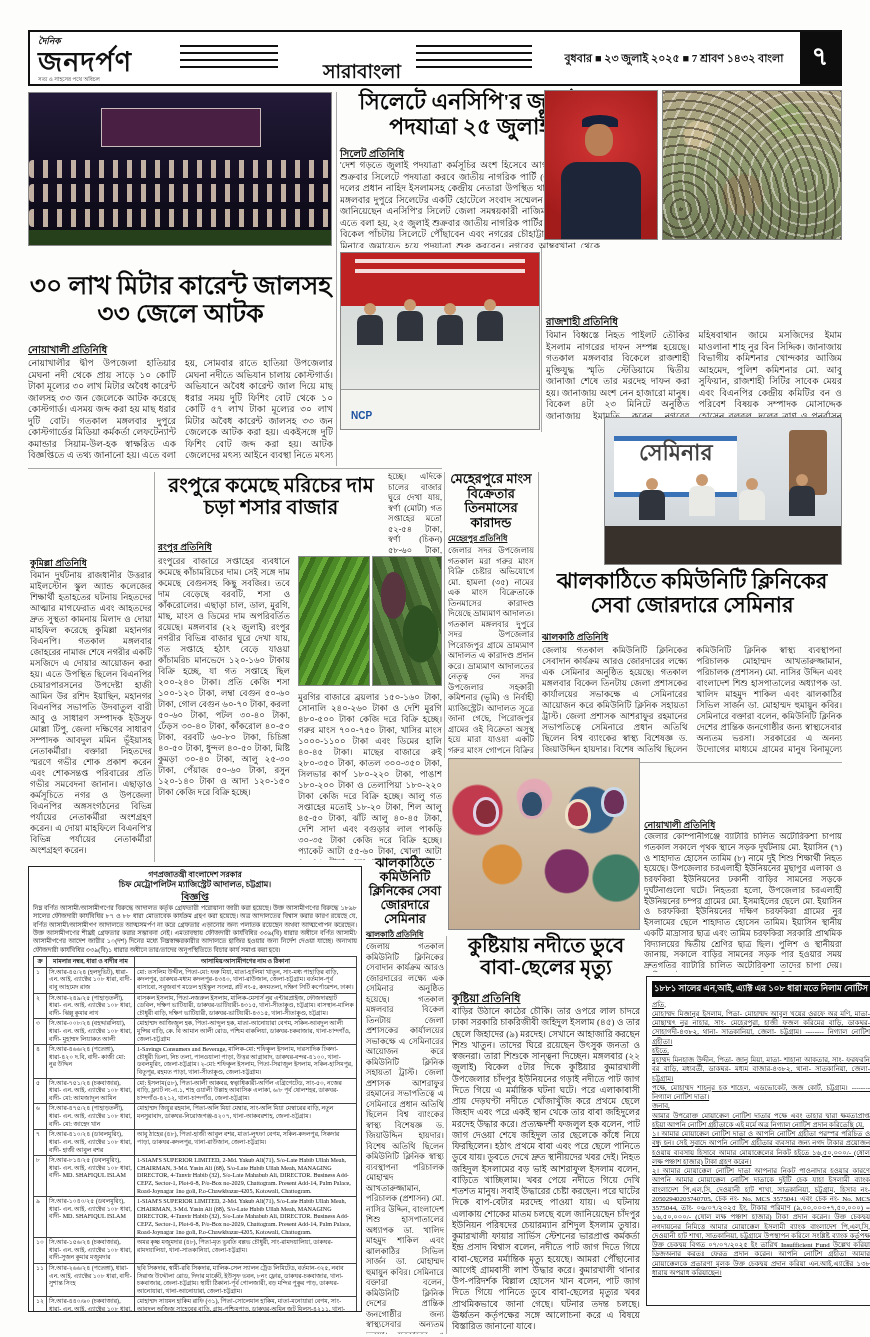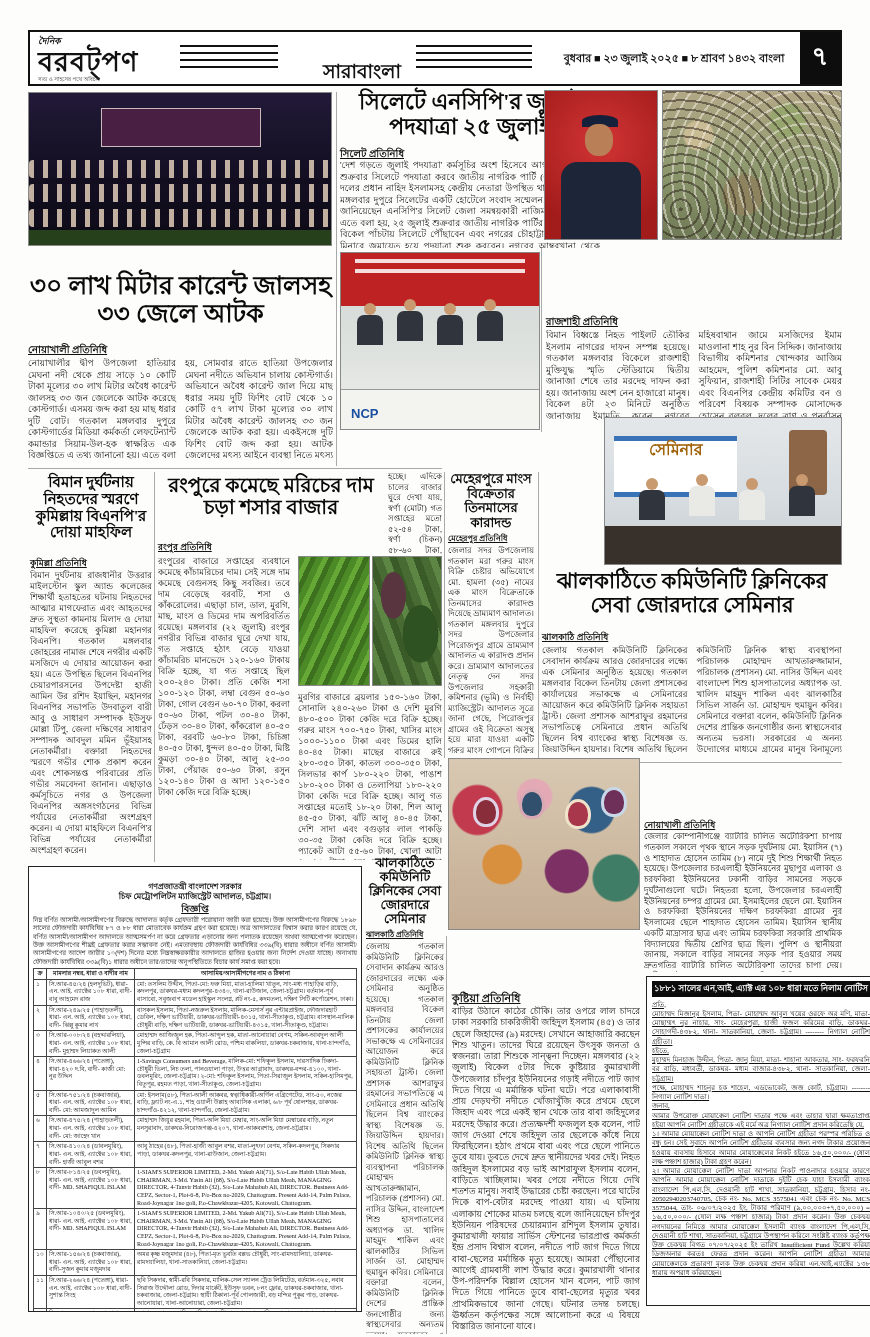--- a/index.html
+++ b/index.html
@@ -40,61 +40,61 @@
      radial-gradient(circle at 70% 20%,#97a56f 0 10%,transparent 11%),
      radial-gradient(circle at 45% 70%,#8d845f 0 14%,transparent 15%),
      linear-gradient(180deg,#b3a887 0%,#8f9a70 50%,#6f7a56 100%);}
   .specks{position:absolute;inset:0;background:
      repeating-radial-gradient(circle at 10% 80%,rgba(50,40,30,.55) 0 2px,transparent 2px 9px),
      repeating-radial-gradient(circle at 80% 60%,rgba(245,240,230,.5) 0 2px,transparent 2px 11px);}
   #photo-seminar{background:linear-gradient(180deg,#e3e7ea 0%,#d7dce0 55%,#c9ced2 100%);}
   #photo-seminar .wood{position:absolute;right:6%;top:8%;width:16%;height:45%;background:#8d6647;border-radius:4px;}
   #photo-seminar .bannerw{position:absolute;left:4%;top:12%;width:52%;height:42%;background:#fff;
       border-top:5px solid #3a72b8;border-bottom:5px solid #3a72b8;box-sizing:border-box;text-align:center;}
-  #photo-seminar .bannerw span{font-weight:900;font-size:16px;color:#a16207;line-height:1.1;font-family:Liberation Serif, serif;}
+  #photo-seminar .bannerw span{font-weight:900;font-size:22px;color:#404040;line-height:1.1;font-family:Liberation Serif, serif;}
   #photo-seminar .desk{position:absolute;bottom:0;left:0;width:100%;height:26%;background:#38302a;}
   #photo-veg1{background:repeating-linear-gradient(115deg,#4c8a28 0 6px,#66a836 6px 11px,#3c701e 11px 16px);}
   #photo-veg2{background:
      radial-gradient(ellipse at 30% 30%,#59353f 0 18%,transparent 19%),
      radial-gradient(ellipse at 70% 60%,#2f5222 0 26%,transparent 27%),
      repeating-linear-gradient(70deg,#476b33 0 8px,#5d8544 8px 15px,#3a5a28 15px 22px);}
   #photo-women{background:
      radial-gradient(circle at 15% 30%,#c23a4e 0 12%,transparent 13%),
      radial-gradient(circle at 45% 22%,#e3aab6 0 10%,transparent 11%),
      radial-gradient(circle at 75% 30%,#345f86 0 12%,transparent 13%),
      radial-gradient(circle at 28% 62%,#d9903e 0 11%,transparent 12%),
      radial-gradient(circle at 62% 66%,#7c3064 0 13%,transparent 14%),
      radial-gradient(circle at 88% 70%,#3f7d66 0 11%,transparent 12%),
      linear-gradient(180deg,#d9c9b2 0%,#c4ad93 100%);}
   .hijab{position:absolute;width:20px;height:24px;border-radius:50% 50% 45% 45%;background:#8a2d3b;border:3px solid #e0d3e8;}
   
-  #court{border:1.5px solid #222;background:#fff;box-sizing:border-box;padding:15px 4px;font-size:6.4px;line-height:1.3;}
+  #court{border:1.5px solid #222;background:#fff;box-sizing:border-box;padding:3px 4px;font-size:6.4px;line-height:1.3;}
   #court .c{text-align:center;font-weight:700;}
   #court table{width:100%;border-collapse:collapse;table-layout:fixed;margin-top:2px;}
   #court th,#court td{border:1px solid #444;padding:1px 2px;font-size:6.1px;line-height:1.25;vertical-align:top;text-align:left;word-wrap:break-word;}
   #court th{text-align:center;font-weight:700;}
   
   #auction{border:1.5px solid #222;background:#fff;box-sizing:border-box;padding:4px 5px;font-size:6.9px;line-height:1.34;text-align:justify;overflow:hidden;}
   #auction .bar{background:#0b0b0b;color:#fff;font-weight:700;text-align:center;font-size:8.6px;padding:2px 0;margin-bottom:3px;}
 </style>
 </head>
 <body>
 
 <div id="page">
 
   <div class="abs" id="header">
     <div class="abs" style="left:8px;top:2px;">
       <div style="font-size:9px;font-weight:700;font-style:italic;">দৈনিক</div>
-      <div style="font-size:27px;font-weight:900;line-height:1;letter-spacing:1px;">বরবট্পণ</div>
+      <div style="font-size:27px;font-weight:900;line-height:1;letter-spacing:1px;">জনদর্পণ</div>
       <div style="font-size:5.5px;color:#333;">সত্য ও সাহসের পথে অবিচল</div>
     </div>
     <div class="abs lines" style="left:150px;top:13px;width:98px;height:26px;"></div>
     <div class="abs" style="left:272px;top:25px;width:120px;text-align:center;font-size:19px;font-weight:700;">সারাবাংলা</div>
     <div class="abs lines" style="left:386px;top:13px;width:116px;height:26px;"></div>
-    <div class="abs" style="left:522px;top:18px;width:244px;font-size:11px;font-weight:700;text-align:center;">বুধবার ■ ২৩ জুলাই ২০২৫ ■ ৮ শ্রাবণ ১৪৩২ বাংলা</div>
+    <div class="abs" style="left:522px;top:18px;width:244px;font-size:11px;font-weight:700;text-align:center;">বুধবার ■ ২৩ জুলাই ২০২৫ ■ 7 শ্রাবণ ১৪৩২ বাংলা</div>
     <div id="pagebox">
       <span>৭</span>
     </div>
   </div>
 
   <div class="abs photo" id="photo-night" style="left:28px;top:92px;width:304px;height:154px;">
     <div class="banner"></div>
     <div class="heads" style="top:44%;"></div>
     <div class="heads" style="top:60%;"></div>
     <div class="heads" style="top:76%;"></div>
@@ -115,21 +115,21 @@
     <div class="figure" style="left:56px;top:58px;">
         <b></b>
       </div>
     <div class="figure" style="left:96px;top:62px;">
         <b></b>
       </div>
     <div class="figure" style="left:136px;top:58px;">
         <b></b>
       </div>
     <div class="table"></div>
-    <div class="abs" style="left:10px;bottom:8px;font-family:'Liberation Sans',sans-serif;font-weight:900;font-size:13px;color:#1a4fa0;">NCP</div>
+    <div class="abs" style="left:10px;bottom:8px;font-family:'Liberation Sans',sans-serif;font-weight:900;font-size:10px;color:#1a4fa0;">NCP</div>
   </div>
 
   <div class="abs photo" id="photo-pilot" style="left:544px;top:90px;width:114px;height:150px;">
     <div class="cap"></div>
     <div class="head"></div>
     <div class="torso"></div>
   </div>
   <div class="abs photo" id="photo-crowd1" style="left:662px;top:90px;width:180px;height:150px;">
     <div class="specks"></div>
   </div>
@@ -138,21 +138,20 @@
   <div class="abs body cols2" style="left:546px;top:330px;width:296px;height:102px;">বিমান বিধ্বস্তে নিহত পাইলট তৌকির ইসলাম নাগরের দাফন সম্পন্ন হয়েছে। গতকাল মঙ্গলবার বিকেলে রাজশাহী মুক্তিযুদ্ধ স্মৃতি স্টেডিয়ামে দ্বিতীয় জানাজা শেষে তার মরদেহ দাফন করা হয়। জানাজায় অংশ নেন হাজারো মানুষ। বিকেল ৪টা ২৩ মিনিটে অনুষ্ঠিত জানাজায় ইমামতি করেন নগরের মহিষবাথান জামে মসজিদের ইমাম মাওলানা শাহ নুর বিন সিদ্দিক। জানাজায় বিভাগীয় কমিশনার খোন্দকার আজিম আহমেদ, পুলিশ কমিশনার মো. আবু সুফিয়ান, রাজশাহী সিটির সাবেক মেয়র এবং বিএনপির কেন্দ্রীয় কমিটির বন ও পরিবেশ বিষয়ক সম্পাদক মোসাদ্দেক হোসেন বুলবুল, দলের ত্রাণ ও পুনর্বাসন বিষয়ক সহ-সম্পাদক শফিকুল হক মিলন, মহানগর জামায়াতের আমির ড. কেরামত আলী, সেক্রেটারি এমাজ উদ্দিন মণ্ডলসহ প্রশাসন ও গণ্যমান্য ব্যক্তিরা অংশ নেন। এর আগে বিমানবাহিনীর হেলিকপ্টারে করে ঢাকা থেকে দুপুর ২টা ৩৬ মিনিটে তৌকির ইসলামের মরদেহ রাজশাহী সেনানিবাসে নেওয়া হয়। সেখান থেকে নেওয়া হয় নগরীর উপশহর এলাকায় তৌকিরদের ভাড়া বাসায়। পরে সেখান থেকে সেনাবাহিনীর তত্ত্বাবধানে মরদেহ নেওয়া হয় জানাজাস্থলে। জানাজা শেষে নগরীর সপুরা কবরস্থানে দাফন করা হয় তৌকির ইসলামের মরদেহ।</div>
 
   <div class="abs hl" style="left:28px;top:272px;width:305px;font-size:25px;">৩০ লাখ মিটার কারেন্ট জালসহ ৩৩ জেলে আটক</div>
   <div class="abs byline" style="left:28px;top:342px;">নোয়াখালী প্রতিনিধি</div>
   <div class="abs body cols2" style="left:28px;top:358px;width:305px;height:106px;">নোয়াখালীর দ্বীপ উপজেলা হাতিয়ার মেঘনা নদী থেকে প্রায় সাড়ে ১০ কোটি টাকা মূল্যের ৩০ লাখ মিটার অবৈধ কারেন্ট জালসহ ৩৩ জন জেলেকে আটক করেছে কোস্টগার্ড। এসময় জব্দ করা হয় মাছ ধরার দুটি বোট। গতকাল মঙ্গলবার দুপুরে কোস্টগার্ডের মিডিয়া কর্মকর্তা লেফটেন্যান্ট কমান্ডার সিয়াম-উল-হক স্বাক্ষরিত এক বিজ্ঞপ্তিতে এ তথ্য জানানো হয়। এতে বলা হয়, সোমবার রাতে হাতিয়া উপজেলার মেঘনা নদীতে অভিযান চালায় কোস্টগার্ড। অভিযানে অবৈধ কারেন্ট জাল দিয়ে মাছ ধরার সময় দুটি ফিশিং বোট থেকে ১০ কোটি ৫৭ লাখ টাকা মূল্যের ৩০ লাখ মিটার অবৈধ কারেন্ট জালসহ ৩৩ জন জেলেকে আটক করা হয়। একইসঙ্গে দুটি ফিশিং বোট জব্দ করা হয়। আটক জেলেদের মৎস্য আইনে ব্যবস্থা নিতে মৎস্য অধিদপ্তরের কর্মকর্তাদের কাছে হস্তান্তর করা হয়েছে। জব্দ করা জালগুলো স্থানীয় প্রশাসনের উপস্থিতিতে পুড়িয়ে ধ্বংস করা হয় এবং বোট দুটি মৎস্য কর্মকর্তার হেফাজতে রাখা হয়েছে।</div>
 
   <div class="hline" style="left:28px;top:468px;width:414px;"></div>
   <div class="vline" style="left:336px;top:92px;height:374px;"></div>
   <div class="vline" style="left:541px;top:248px;height:184px;"></div>
 
-  <div class="abs hl" style="left:30px;top:474px;width:122px;font-size:15px;">বিমান দুর্ঘটনায় নিহতদের স্মরণে কুমিল্লায় বিএনপি'র দোয়া মাহফিল</div>
   <div class="abs byline" style="left:30px;top:556px;font-size:9px;">কুমিল্লা প্রতিনিধি</div>
   <div class="abs body" style="left:30px;top:570px;width:122px;height:290px;font-size:8.6px;">বিমান দুর্ঘটনায় রাজধানীর উত্তরার মাইলস্টোন স্কুল অ্যান্ড কলেজের শিক্ষার্থী হতাহতের ঘটনায় নিহতদের আত্মার মাগফেরাত এবং আহতদের দ্রুত সুস্থতা কামনায় মিলাদ ও দোয়া মাহফিল করেছে কুমিল্লা মহানগর বিএনপি। গতকাল মঙ্গলবার জোহরের নামাজ শেষে নগরীর একটি মসজিদে এ দোয়ার আয়োজন করা হয়। এতে উপস্থিত ছিলেন বিএনপির চেয়ারপারসনের উপদেষ্টা হাজী আমিন উর রশিদ ইয়াছিন, মহানগর বিএনপির সভাপতি উদবাতুল বারী আবু ও সাধারণ সম্পাদক ইউসুফ মোল্লা টিপু, জেলা দক্ষিণের সাধারণ সম্পাদক আবদুল মমিন ভূঁইয়াসহ নেতাকর্মীরা। বক্তারা নিহতদের স্মরণে গভীর শোক প্রকাশ করেন এবং শোকসন্তপ্ত পরিবারের প্রতি গভীর সমবেদনা জানান। এছাড়াও কর্মসূচিতে নগর ও উপজেলা বিএনপির অঙ্গসংগঠনের বিভিন্ন পর্যায়ের নেতাকর্মীরা অংশগ্রহণ করেন। এ দোয়া মাহফিলে বিএনপি'র বিভিন্ন পর্যায়ের নেতাকর্মীরা অংশগ্রহণ করেন।</div>
 
   <div class="abs hl" style="left:158px;top:474px;width:226px;font-size:20px;">রংপুরে কমেছে মরিচের দাম চড়া শসার বাজার</div>
   <div class="abs body" style="left:388px;top:472px;width:54px;height:82px;font-size:8.2px;">হচ্ছে। এদিকে চালের বাজার ঘুরে দেখা যায়, স্বর্ণা (মোটা) গত সপ্তাহের মতো ৫২-৫৪ টাকা, স্বর্ণা (চিকন) ৫৮-৬০ টাকা, বিআর২৮- ৭০-৭৫ টাকা, বিআর২৯-</div>
   <div class="abs byline" style="left:158px;top:540px;font-size:9px;">রংপুর প্রতিনিধি</div>
   <div class="abs body" style="left:158px;top:556px;width:132px;height:304px;font-size:8.6px;">রংপুরের বাজারে সপ্তাহের ব্যবধানে কমেছে কাঁচামরিচের দাম। সেই সঙ্গে দাম কমেছে বেগুনসহ কিছু সবজির। তবে দাম বেড়েছে বরবটি, শসা ও কাঁকরোলের। এছাড়া চাল, ডাল, মুরগি, মাছ, মাংস ও ডিমের দাম অপরিবর্তিত রয়েছে। মঙ্গলবার (২২ জুলাই) রংপুর নগরীর বিভিন্ন বাজার ঘুরে দেখা যায়, গত সপ্তাহে হঠাৎ বেড়ে যাওয়া কাঁচামরিচ মানভেদে ১২০-১৬০ টাকায় বিক্রি হচ্ছে, যা গত সপ্তাহে ছিল ২০০-২৪০ টাকা। প্রতি কেজি শসা ১০০-১২০ টাকা, লম্বা বেগুন ৫০-৬০ টাকা, গোল বেগুন ৬০-৭০ টাকা, করলা ৫০-৬০ টাকা, পটল ৩০-৪০ টাকা, ঢেঁড়স ৩০-৪০ টাকা, কাঁকরোল ৪০-৫০ টাকা, বরবটি ৬০-৮০ টাকা, চিচিঙ্গা ৪০-৫০ টাকা, ধুন্দল ৪০-৫০ টাকা, মিষ্টি কুমড়া ৩০-৪০ টাকা, আলু ২৫-৩০ টাকা, পেঁয়াজ ৫০-৬০ টাকা, রসুন ১২০-১৪০ টাকা ও আদা ১২০-১৫০ টাকা কেজি দরে বিক্রি হচ্ছে।</div>
   <div class="abs photo" id="photo-veg1" style="left:298px;top:556px;width:72px;height:130px;"></div>
   <div class="abs photo" id="photo-veg2" style="left:372px;top:556px;width:70px;height:130px;"></div>
   <div class="abs body" style="left:298px;top:692px;width:144px;height:168px;font-size:8.6px;">মুরগির বাজারে ব্রয়লার ১৫০-১৬০ টাকা, সোনালি ২৪০-২৬০ টাকা ও দেশি মুরগি ৪৮০-৫০০ টাকা কেজি দরে বিক্রি হচ্ছে। গরুর মাংস ৭০০-৭৫০ টাকা, খাসির মাংস ১০০০-১১০০ টাকা এবং ডিমের হালি ৪০-৪৫ টাকা। মাছের বাজারে রুই ২৮০-৩৫০ টাকা, কাতল ৩০০-৩৫০ টাকা, সিলভার কার্প ১৮০-২২০ টাকা, পাঙাশ ১৮০-২০০ টাকা ও তেলাপিয়া ১৮০-২২০ টাকা কেজি দরে বিক্রি হচ্ছে। আলু গত সপ্তাহের মতোই ১৮-২০ টাকা, শিল আলু ৪৫-৫০ টাকা, ঝাঁট আলু ৪০-৪৫ টাকা, দেশি সাদা এবং বগুড়ার লাল পাকড়ি ৩০-৩৫ টাকা কেজি দরে বিক্রি হচ্ছে। প্যাকেট আটা ৫৫-৬০ টাকা, খোলা আটা ৪০-৪৫ টাকা এবং ময়দা ৬৫-৭০ টাকা কেজি দরে বিক্রি হচ্ছে।</div>
@@ -192,20 +191,21 @@
   <div class="abs byline" style="left:644px;top:818px;font-size:9px;">নোয়াখালী প্রতিনিধি</div>
   <div class="abs body" style="left:644px;top:832px;width:198px;height:140px;font-size:8.4px;">জেলার কোম্পানীগঞ্জে ব্যাটারি চালিত অটোরিকশা চাপায় গতকাল সকালে পৃথক স্থানে সড়ক দুর্ঘটনায় মো. ইয়াসিন (৭) ও শাহাদাত হোসেন তামিম (৮) নামে দুই শিশু শিক্ষার্থী নিহত হয়েছে। উপজেলার চরএলাহী ইউনিয়নের মুছাপুর এলাকা ও চরফকিরা ইউনিয়নের ঢকানী বাড়ির সামনের সড়কে দুর্ঘটনাগুলো ঘটে। নিহতরা হলো, উপজেলার চরএলাহী ইউনিয়নের চম্পর গ্রামের মো. ইসমাইলের ছেলে মো. ইয়াসিন ও চরফকিরা ইউনিয়নের দক্ষিণ চরফকিরা গ্রামের নুর ইসলামের ছেলে শাহাদাত হোসেন তামিম। ইয়াসিন স্থানীয় একটি মাদ্রাসার ছাত্র এবং তামিম চরফকিরা সরকারি প্রাথমিক বিদ্যালয়ের দ্বিতীয় শ্রেণির ছাত্র ছিল। পুলিশ ও স্থানীয়রা জানায়, সকালে বাড়ির সামনের সড়ক পার হওয়ার সময় দ্রুতগতির ব্যাটারি চালিত অটোরিকশা তাদের চাপা দেয়। স্থানীয়রা উদ্ধার করে হাসপাতালে নিলে চিকিৎসক দুজনকে মৃত ঘোষণা করেন। কোম্পানীগঞ্জ থানার ভারপ্রাপ্ত কর্মকর্তা (ওসি) জানান, খবর পেয়ে পুলিশ ঘটনাস্থলে গিয়ে মরদেহ উদ্ধার করে। এ ঘটনায় আইনগত ব্যবস্থা গ্রহণের প্রক্রিয়া চলছে।</div>
 
   <div class="abs photo" id="photo-women" style="left:448px;top:758px;width:192px;height:172px;">
     <div class="hijab" style="left:24px;top:38px;"></div>
     <div class="hijab" style="left:70px;top:30px;background:#31506e;border-color:#d8a9b5;"></div>
     <div class="hijab" style="left:116px;top:40px;background:#a8374b;border-color:#efe2c8;"></div>
     <div class="hijab" style="left:152px;top:28px;background:#6e2f58;border-color:#c9d8e8;"></div>
   </div>
 
+  <div class="abs hl" style="left:452px;top:934px;width:188px;font-size:20px;">কুষ্টিয়ায় নদীতে ডুবে বাবা-ছেলের মৃত্যু</div>
   <div class="abs byline" style="left:452px;top:990px;font-size:11px;">কুষ্টিয়া প্রতিনিধি</div>
   <div class="abs body" style="left:452px;top:1006px;width:188px;height:324px;font-size:8.8px;">বাড়ির উঠানে কাঠের চৌকি। তার ওপরে লাল চাদরে ঢাকা সরকারি চাকরিজীবী জহিদুল ইসলাম (৪৫) ও তার ছেলে জিহাদের (৯) মরদেহ। সেখানে আহাজারি করছেন শিশু খাতুন। তাদের ঘিরে রয়েছেন উৎসুক জনতা ও স্বজনরা। তারা শিশুকে সান্ত্বনা দিচ্ছেন। মঙ্গলবার (২২ জুলাই) বিকেল ৫টার দিকে কুষ্টিয়ার কুমারখালী উপজেলার চাঁদপুর ইউনিয়নের গড়াই নদীতে পাট জাগ দিতে গিয়ে এ মর্মান্তিক ঘটনা ঘটে। পরে এলাকাবাসী প্রায় দেড়ঘণ্টা নদীতে খোঁজাখুঁজি করে প্রথমে ছেলে জিহাদ এবং পরে একই স্থান থেকে তার বাবা জহিদুলের মরদেহ উদ্ধার করে। প্রত্যক্ষদর্শী ফজলুল হক বলেন, পাট জাগ দেওয়া শেষে জহিদুল তার ছেলেকে কাঁধে নিয়ে ফিরছিলেন। হঠাৎ প্রথমে বাবা এবং পরে ছেলে পানিতে ডুবে যায়। ডুবতে দেখে দ্রুত স্থানীয়দের খবর দেই। নিহত জহিদুল ইসলামের বড় ভাই আশরাফুল ইসলাম বলেন, বাড়িতে খাচ্ছিলাম। খবর পেয়ে নদীতে গিয়ে দেখি শতশত মানুষ। সবাই উদ্ধারের চেষ্টা করছেন। পরে ঘাটের দিকে বাপ-বেটার মরদেহ পাওয়া যায়। এ ঘটনায় এলাকায় শোকের মাতম চলছে বলে জানিয়েছেন চাঁদপুর ইউনিয়ন পরিষদের চেয়ারম্যান রশিদুল ইসলাম তুষার। কুমারখালী ফায়ার সার্ভিস স্টেশনের ভারপ্রাপ্ত কর্মকর্তা ইন্দ্র প্রসাদ বিশ্বাস বলেন, নদীতে পাট জাগ দিতে গিয়ে বাবা-ছেলের মর্মান্তিক মৃত্যু হয়েছে। আমরা পৌঁছানোর আগেই গ্রামবাসী লাশ উদ্ধার করে। কুমারখালী থানার উপ-পরিদর্শক বিল্লাল হোসেন খান বলেন, পাট জাগ দিতে গিয়ে পানিতে ডুবে বাবা-ছেলের মৃত্যুর খবর প্রাথমিকভাবে জানা গেছে। ঘটনার তদন্ত চলছে। ঊর্ধ্বতন কর্তৃপক্ষের সঙ্গে আলোচনা করে এ বিষয়ে বিস্তারিত জানানো যাবে।</div>
   <div class="vline" style="left:446px;top:936px;height:398px;"></div>
 
   <div class="abs" id="court" style="left:28px;top:866px;width:334px;height:446px;overflow:hidden;">
     <div class="c" style="font-size:7.8px;">গণপ্রজাতন্ত্রী বাংলাদেশ সরকার</div>
     <div class="c" style="font-size:8.2px;">চিফ মেট্রোপলিটন ম্যাজিস্ট্রেট আদালত, চট্টগ্রাম।</div>
     <div class="c" style="font-size:9.5px;text-decoration:underline;">বিজ্ঞপ্তি</div>
     <div style="text-align:justify;margin-top:1px;">নিম্ন বর্ণিত আসামী/আসামীগণের বিরুদ্ধে আদালত কর্তৃক গ্রেফতারী পরোয়ানা জারী করা হয়েছে। উক্ত আসামীগণের বিরুদ্ধে ১৮৯৮ সালের ফৌজদারী কার্যবিধির ৮৭ ও ৮৮ ধারা মোতাবেক কার্যক্রম গ্রহণ করা হয়েছে। অত্র আদালতের বিশ্বাস করার কারণ রয়েছে যে, বর্ণিত আসামী/আসামীগণ আদালতে আত্মসমর্পণ না করে গ্রেফতার এড়ানোর জন্য পলাতক রয়েছেন অথবা আত্মগোপন করেছেন। উক্ত আসামীগণের শীঘ্রই গ্রেফতার করার সম্ভাবনা নেই। এমতাবস্থায় ফৌজদারী কার্যবিধির ৩৩৯(বি) ধারার অধীনে বর্ণিত আসামী/আসামীগণের আদেশ জারীর ১০(দশ) দিনের মধ্যে নিম্নস্বাক্ষরকারীর আদালতে হাজির হওয়ার জন্য নির্দেশ দেওয়া যাচ্ছে। অন্যথায় ফৌজদারী কার্যবিধির ৩৩৯(বি)১ ধারার অধীনে তার/তাদের অনুপস্থিতিতে বিচার কার্য সমাপ্ত করা হবে।</div>
     <table>

